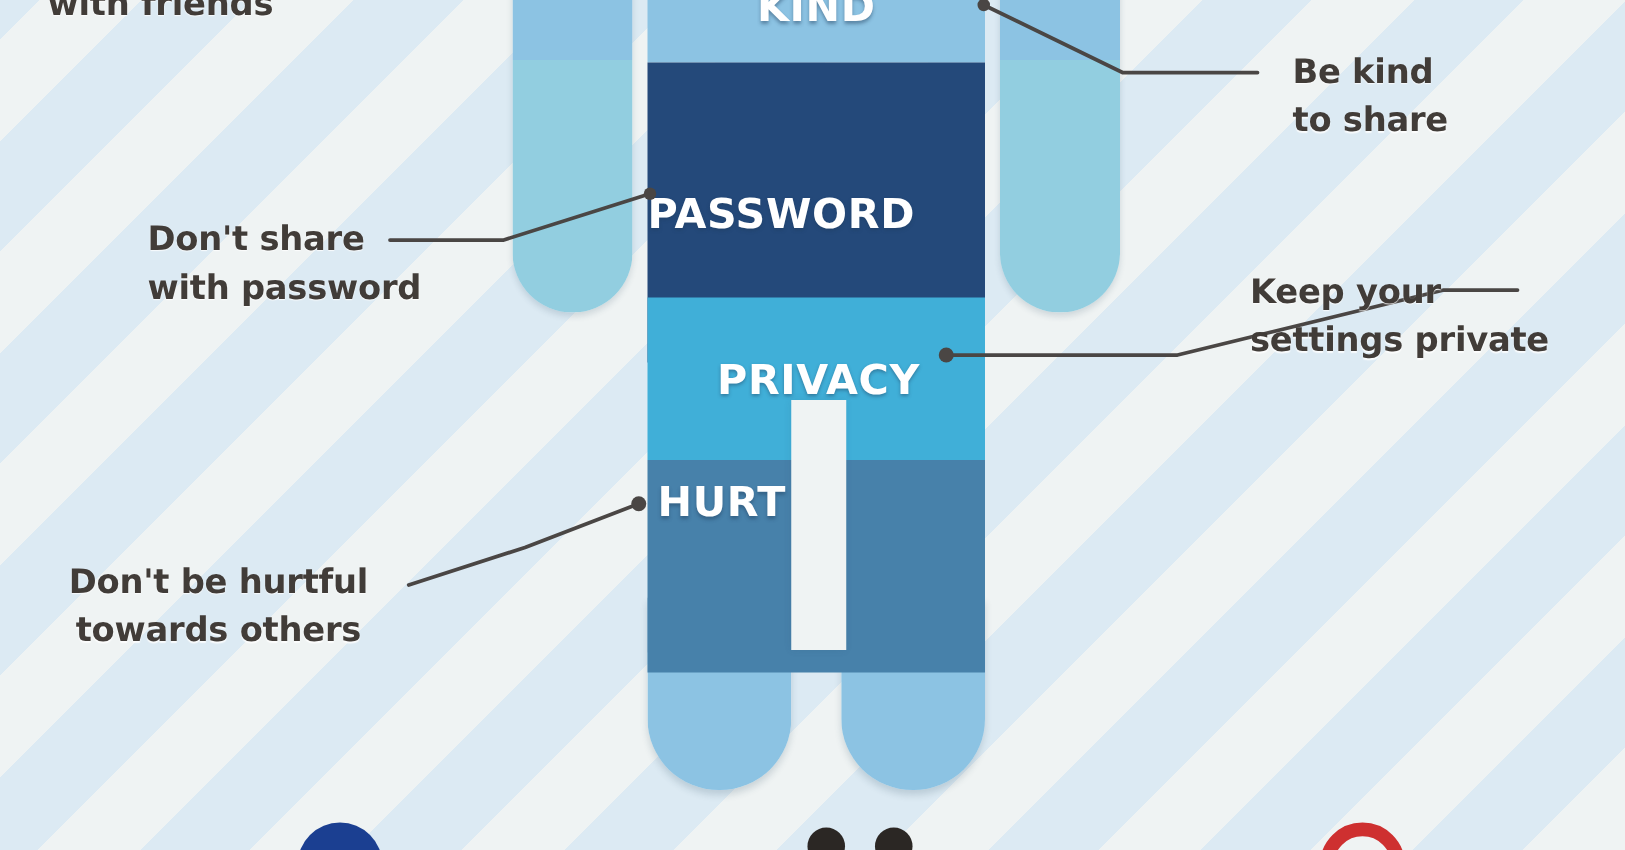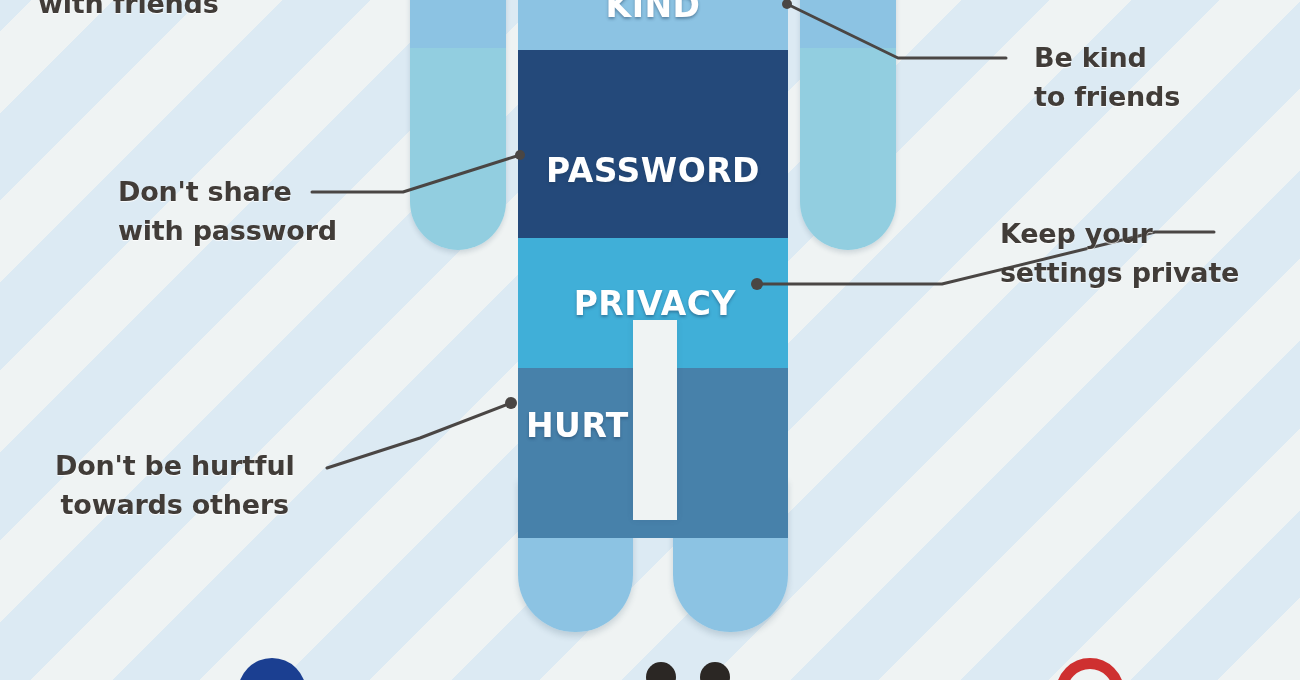--- a/index.html
+++ b/index.html
@@ -139,30 +139,30 @@
       <div class="seg" style="height:44px;  background:#4781AA;"></div>
       <div class="seg" style="height:110px; background:#8CC3E3;"></div>
     </div>
 
     <div id="torso">
 
       <div class="torso-band" style="top:0px; height:90px; background:#8CC3E3; justify-content:center;">
         <span class="band-label">KIND</span>
       </div>
 
-      <div class="torso-band" style="top:90px; height:240px; background:#24497A; justify-content:center;">
+      <div class="torso-band" style="top:90px; height:240px; background:#24497A; justify-content:flex-start;">
         <span class="band-label">PASSWORD</span>
       </div>
 
       <div class="torso-band" style="top:278px; height:130px; background:#40AFD8; justify-content:flex-end; padding-right:52px;">
         <span class="band-label">PRIVACY</span>
       </div>
 
       <div class="torso-band" style="top:408px; height:170px; background:#4781AA; justify-content:flex-start; padding-left:8px;">
-        <span class="band-label" style="align-self:flex-start; margin-top:38px;">HURT</span>
+        <span class="band-label" style="align-self:flex-start; margin-top:14px;">HURT</span>
       </div>
     </div>
 
     <div id="leg-gap"></div>
   </div>
 
   <svg id="leaders" width="1300" height="680" viewBox="0 0 1300 680">
     <g fill="none" stroke="#4A4644" stroke-width="3" stroke-linecap="round" stroke-linejoin="round">
       <polyline points="312,192 403,192 520,155"></polyline>
       <polyline points="1006,58 898,58 787,4"></polyline>
@@ -181,21 +181,21 @@
     <div>with friends</div>
   </div>
 
   <div class="callout" style="left:118px; top:172px;">
     <div>Don't share</div>
     <div>with password</div>
   </div>
 
   <div class="callout" style="left:1022px; top:38px;margin-left:12px;">
     <div>Be kind</div>
-    <div>to friends</div>
+    <div>to share</div>
   </div>
 
   <div class="callout" style="left:956px; top:214px;margin-left:44px;">
     <div>Keep your</div>
     <div>settings private</div>
   </div>
 
   <div class="callout" style="left:55px; top:446px;text-align:center;">
     <div>Don't be hurtful</div>
     <div>towards others</div>

